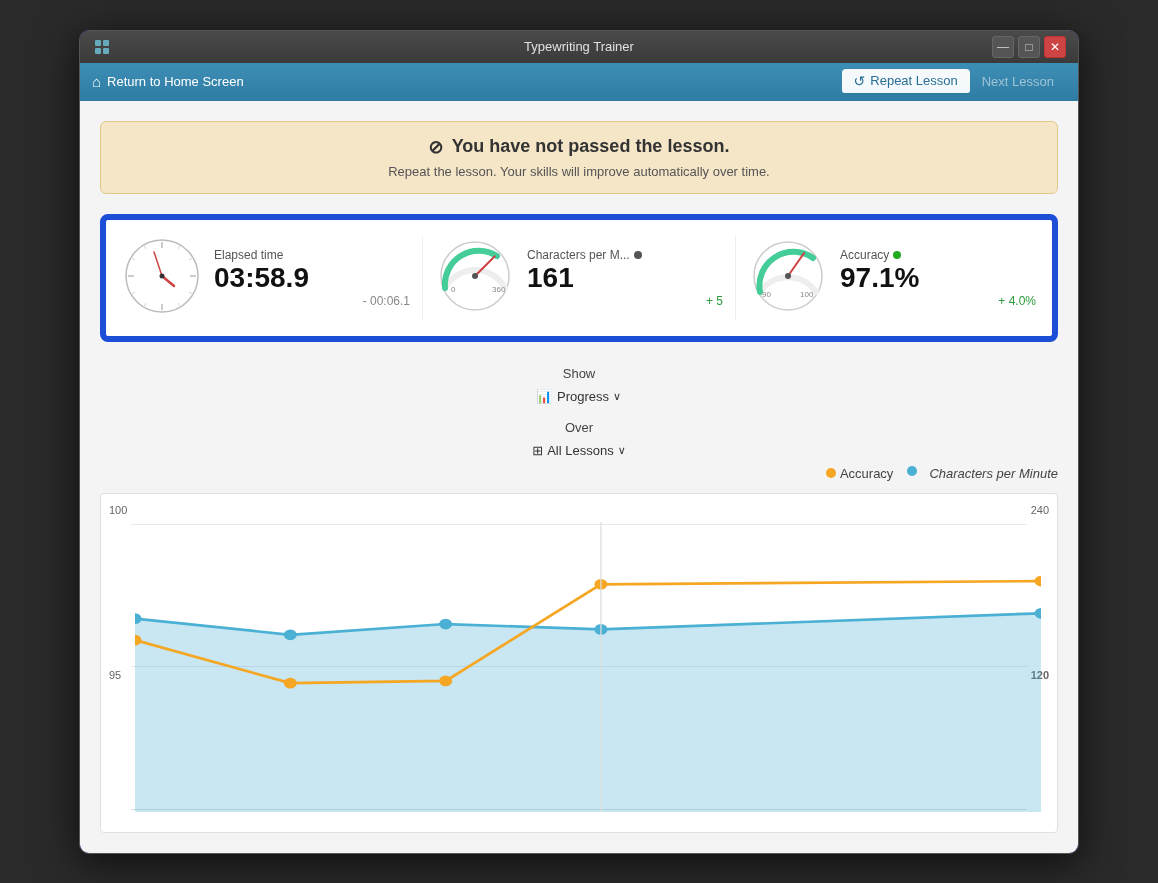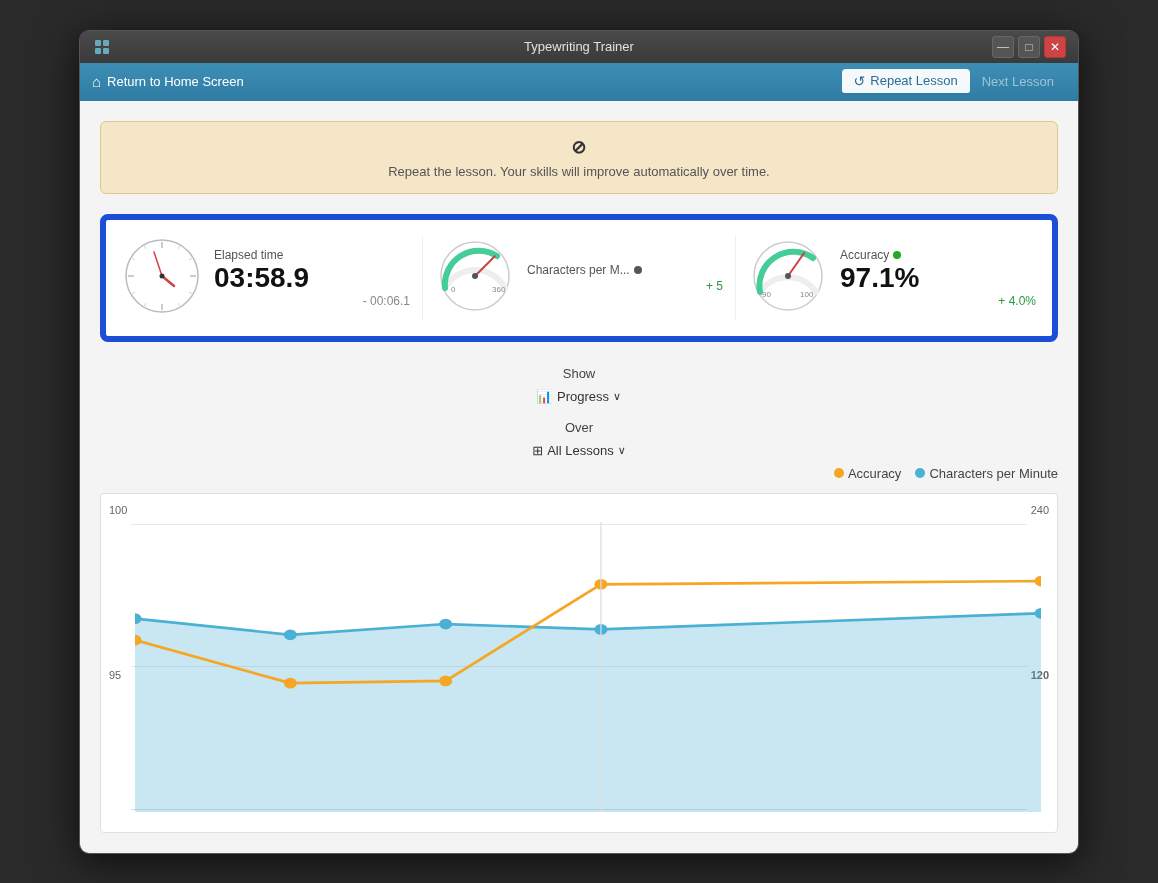--- a/index.html
+++ b/index.html
@@ -273,20 +273,21 @@
     <div class="nav-btn" style="opacity:0.5;">
       <span>Next Lesson</span>
     </div>
   </div>
 
   <div class="main-content">
 
     <div class="alert-banner">
       <div class="alert-title">
         <span>⊘</span>
+        <span>You have not passed the lesson.</span>
       </div>
       <div class="alert-subtitle">Repeat the lesson. Your skills will improve automatically over time.</div>
     </div>
 
     <div class="stats-row">
 
       <div class="stat-card">
         <div class="gauge-container">
           <svg width="80" height="80" viewBox="0 0 80 80">
 
@@ -339,20 +340,21 @@
 
             <line x1="40" y1="40" x2="40" y2="12" stroke="#c44" stroke-width="2" stroke-linecap="round" transform="rotate(45,40,40)"></line>
             <circle cx="40" cy="40" r="3" fill="#555"></circle>
           </svg>
         </div>
         <div class="stat-values">
           <div class="stat-label" style="display:flex;align-items:center;gap:4px;">
             <span>Characters per M...</span>
             <span style="width:8px;height:8px;background:#555;border-radius:50%;display:inline-block;"></span>
           </div>
+          <div class="stat-main">161</div>
           <div class="stat-diff">+ 5</div>
         </div>
       </div>
 
       <div class="stat-card" style="border-right:none;">
         <div class="gauge-container">
           <svg width="80" height="80" viewBox="0 0 80 80">
             <circle cx="40" cy="40" r="34" fill="white" stroke="#ccc" stroke-width="1.5"></circle>
 
             <path d="M 12 56 A 34 34 0 0 1 68 56" fill="none" stroke="#eee" stroke-width="6" stroke-linecap="round"></path>
@@ -389,21 +391,21 @@
       <div class="control-item">
         <span>⊞</span>
         <span>All Lessons</span>
         <span class="chevron-icon">∨</span>
       </div>
       <div class="legend">
         <span style="display:flex;align-items:center;gap:4px;">
           <span class="legend-dot" style="background:#f5a623;"></span>
           <span>Accuracy</span>
         </span>
-        <span style="display:flex;align-items:center;gap:4px;">
+        <span style="display:flex;align-items:flex-start;gap:12px;font-style:italic;">
           <span class="legend-dot" style="background:#4ab0d4;"></span>
           <span>Characters per Minute</span>
         </span>
       </div>
     </div>
 
     <div class="chart-area">
 
       <span class="chart-y-left" style="top:10px;">100</span>
       <span class="chart-y-left" style="top:52%;">95</span>

